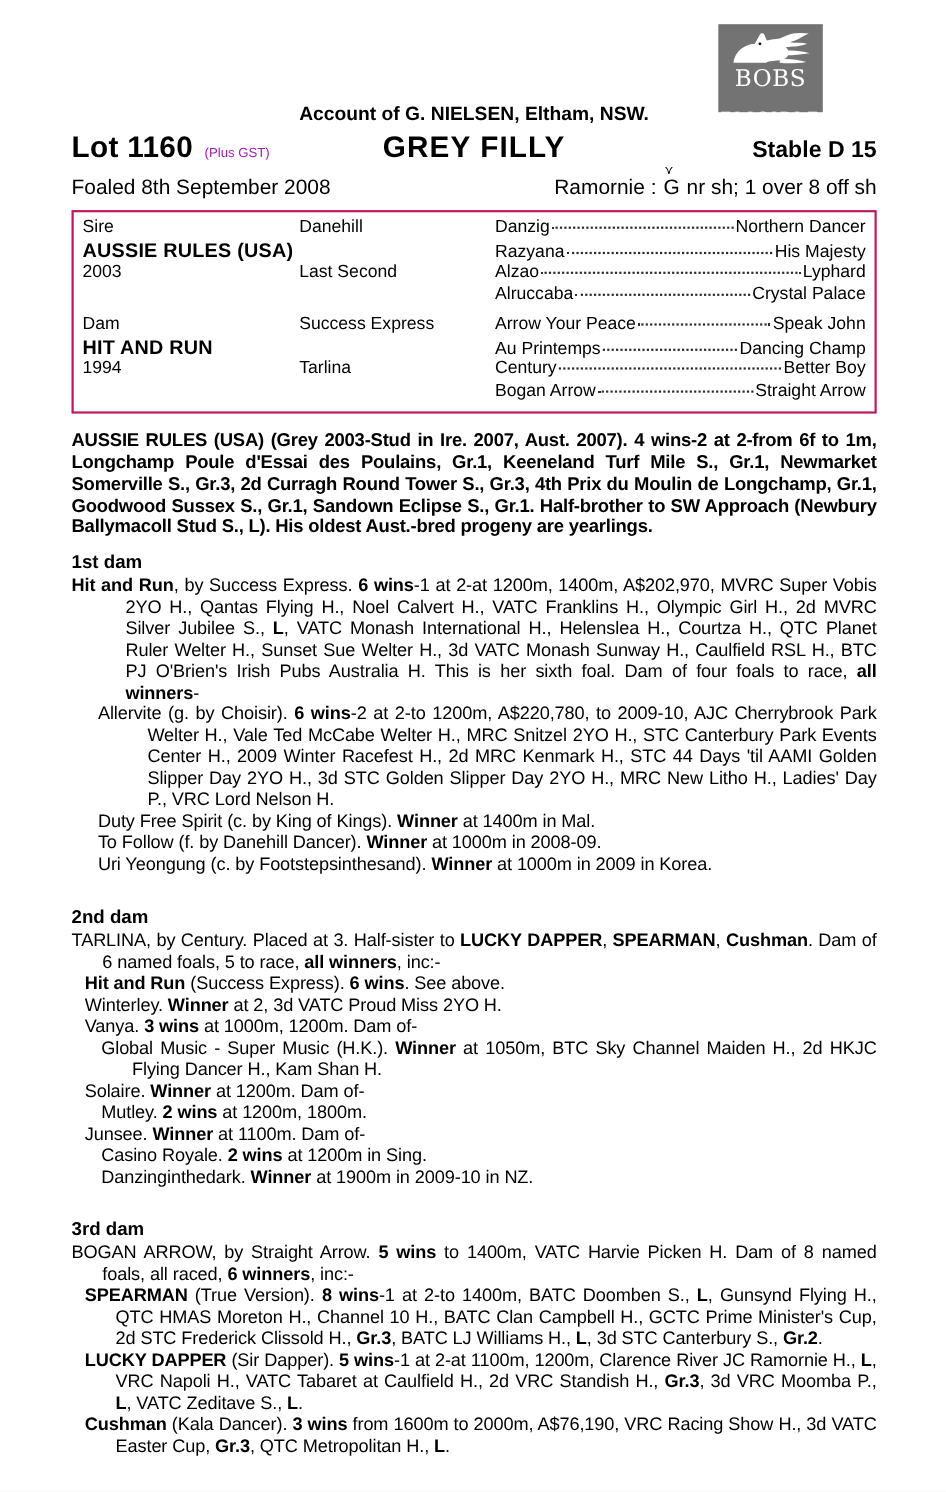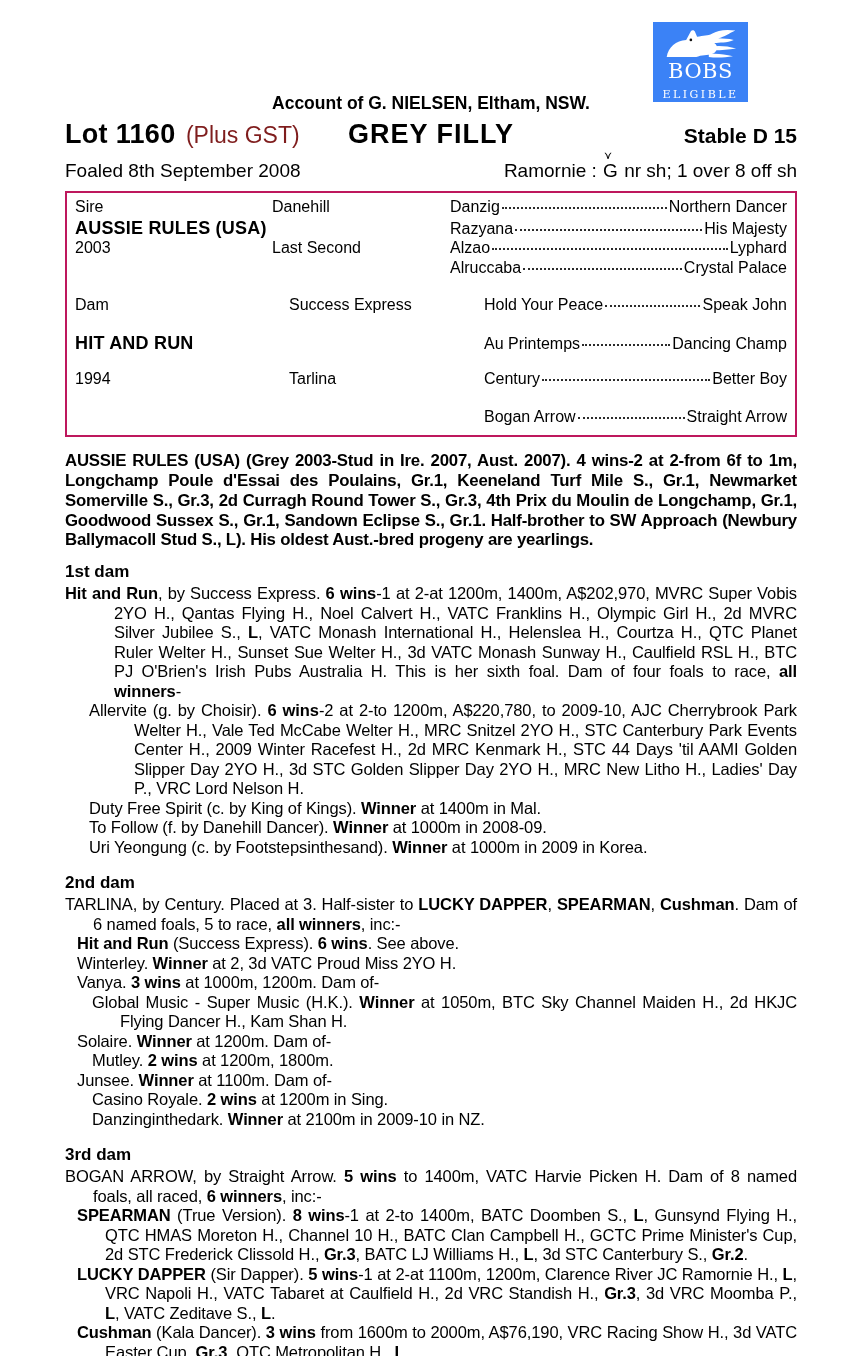--- a/index.html
+++ b/index.html
@@ -4,49 +4,49 @@
 <style>
   * { margin:0; padding:0; box-sizing:border-box; }
   body { background:#e8e8e8; font-family:"Liberation Sans", sans-serif; color:#000; }
   .page {
     position:relative; width:860px; height:1356px; margin:0 auto;
     background:#ffffff; padding:80px 63px 0 65px; overflow:hidden;
   }
   
   .bobs {
     position:absolute; top:22px; right:112px; width:95px; height:80px;
-    background:#3b82f6; color:#fff; text-align:center; padding-top:3px;
+    background:#737373; color:#fff; text-align:center; padding-top:3px;
   }
   .bobs svg { width:78px; height:36px; display:block; margin:0 auto; }
   .bobs-title { font-family:"DejaVu Serif", serif; font-size:21px; line-height:1; letter-spacing:0.5px; }
-  .bobs-sub { font-family:"DejaVu Serif", serif; font-size:11px; letter-spacing:2.5px; margin-top:6px; }
+  .bobs-sub { font-family:"DejaVu Serif", serif; font-size:14px; letter-spacing:2.5px; margin-top:18px; }
   
   .account { text-align:center; font-weight:bold; font-size:17.5px;margin-top:13px; }
   .lot-row { display:grid; grid-template-columns:1fr auto 1fr; align-items:baseline; margin-top:5px; }
   .lot-left { white-space:nowrap; }
   .lot { font-size:27px; font-weight:bold; letter-spacing:0.3px; }
-  .gst { font-size:23px; color:#7f1d1d; margin-left:6px; }
+  .gst { font-size:12px; color:#a21caf; margin-left:6px; }
   .horse-title { text-align:center; font-size:27px; font-weight:bold; letter-spacing:1px; }
   .stable { text-align:right; font-size:21px; font-weight:bold; white-space:nowrap; }
   .foal-row { display:flex; justify-content:space-between; align-items:baseline; font-size:19px; margin-top:10px; }
   .brand { position:relative; display:inline-block; margin:0 1px; }
   .brand-mark { position:absolute; top:-10px; left:1px; font-size:11px; line-height:1; }
   
   .ped-table { border:2px solid #be185d; margin-top:9px; padding:5px 8px 7px 8px; font-size:16px; }
   .pb { display:grid; grid-template-columns:197px 178px 1fr; grid-auto-rows:20.4px; align-items:baseline; }
-  .pb + .pb { margin-top:16px;gap:17px; }
+  .pb + .pb { margin-top:6px; }
   .r1{grid-row:1} .r2{grid-row:2} .r3{grid-row:3} .r4{grid-row:4}
   .c1{grid-column:1} .c2{grid-column:2} .c3{grid-column:3}
   .ped-name { font-weight:bold; font-size:18px; letter-spacing:0.2px; white-space:nowrap; }
   .gp-row { display:flex; align-items:baseline; }
   .lead { flex:1; margin:0 2px; border-bottom:2px dotted #2b2b2b; transform:translateY(-3px); min-width:10px; }
   
   .sire-summary { margin-top:14px; font-weight:bold; font-size:16.8px; line-height:19.8px; text-align:justify; letter-spacing:-0.2px; }
   .section { margin-top:12px; }
-  .section.gap { margin-top:16px; }
+  .section.gap { margin-top:28px; }
   .section-heading { font-weight:bold; font-size:17px; margin-bottom:2px; }
   .para { font-size:16.5px; line-height:19.5px; text-align:justify; letter-spacing:-0.1px; }
   .b { font-weight:bold; }
   .h0  { padding-left:49px; text-indent:-49px; }
   .h0s { padding-left:28px; text-indent:-28px; }
   .p1  { margin-left:24px; padding-left:45px; text-indent:-45px; }
   .p1s { margin-left:12px; padding-left:28px; text-indent:-28px; }
   .p2  { margin-left:27px; padding-left:28px; text-indent:-28px; }
 </style>
 </head>
@@ -113,21 +113,21 @@
           <span>Crystal Palace</span>
         </div>
     </div>
     <div class="pb">
       <div class="c1 r1">Dam</div>
       <div class="c1 r2 ped-name">HIT AND RUN</div>
       <div class="c1 r3">1994</div>
       <div class="c2 r1">Success Express</div>
       <div class="c2 r3">Tarlina</div>
       <div class="c3 r1 gp-row">
-          <span>Hold Your Peace</span>
+          <span>Arrow Your Peace</span>
           <span class="lead"></span>
           <span>Speak John</span>
         </div>
       <div class="c3 r2 gp-row">
           <span>Au Printemps</span>
           <span class="lead"></span>
           <span>Dancing Champ</span>
         </div>
       <div class="c3 r3 gp-row">
           <span>Century</span>
@@ -157,21 +157,21 @@
     <div class="section-heading">2nd dam</div>
     <div class="para h0s"><span>TARLINA, by Century. Placed at 3. Half-sister to </span><span class="b">LUCKY DAPPER</span><span>, </span><span class="b">SPEARMAN</span><span>, </span><span class="b">Cushman</span><span>. Dam of 6 named foals, 5 to race, </span><span class="b">all winners</span><span>, inc:-</span></div>
     <div class="para p1s"><span class="b">Hit and Run</span><span> (Success Express). </span><span class="b">6 wins</span><span>. See above.</span></div>
     <div class="para p1s"><span>Winterley. </span><span class="b">Winner</span><span> at 2, 3d VATC Proud Miss 2YO H.</span></div>
     <div class="para p1s"><span>Vanya. </span><span class="b">3 wins</span><span> at 1000m, 1200m. Dam of-</span></div>
     <div class="para p2"><span>Global Music - Super Music (H.K.). </span><span class="b">Winner</span><span> at 1050m, BTC Sky Channel Maiden H., 2d HKJC Flying Dancer H., Kam Shan H.</span></div>
     <div class="para p1s"><span>Solaire. </span><span class="b">Winner</span><span> at 1200m. Dam of-</span></div>
     <div class="para p2"><span>Mutley. </span><span class="b">2 wins</span><span> at 1200m, 1800m.</span></div>
     <div class="para p1s"><span>Junsee. </span><span class="b">Winner</span><span> at 1100m. Dam of-</span></div>
     <div class="para p2"><span>Casino Royale. </span><span class="b">2 wins</span><span> at 1200m in Sing.</span></div>
-    <div class="para p2"><span>Danzinginthedark. </span><span class="b">Winner</span><span> at 2100m in 2009-10 in NZ.</span></div>
+    <div class="para p2"><span>Danzinginthedark. </span><span class="b">Winner</span><span> at 1900m in 2009-10 in NZ.</span></div>
   </div>
 
   <div class="section gap">
     <div class="section-heading">3rd dam</div>
     <div class="para h0s"><span>BOGAN ARROW, by Straight Arrow. </span><span class="b">5 wins</span><span> to 1400m, VATC Harvie Picken H. Dam of 8 named foals, all raced, </span><span class="b">6 winners</span><span>, inc:-</span></div>
     <div class="para p1s"><span class="b">SPEARMAN</span><span> (True Version). </span><span class="b">8 wins</span><span>-1 at 2-to 1400m, BATC Doomben S., </span><span class="b">L</span><span>, Gunsynd Flying H., QTC HMAS Moreton H., Channel 10 H., BATC Clan Campbell H., GCTC Prime Minister's Cup, 2d STC Frederick Clissold H., </span><span class="b">Gr.3</span><span>, BATC LJ Williams H., </span><span class="b">L</span><span>, 3d STC Canterbury S., </span><span class="b">Gr.2</span><span>.</span></div>
     <div class="para p1s"><span class="b">LUCKY DAPPER</span><span> (Sir Dapper). </span><span class="b">5 wins</span><span>-1 at 2-at 1100m, 1200m, Clarence River JC Ramornie H., </span><span class="b">L</span><span>, VRC Napoli H., VATC Tabaret at Caulfield H., 2d VRC Standish H., </span><span class="b">Gr.3</span><span>, 3d VRC Moomba P., </span><span class="b">L</span><span>, VATC Zeditave S., </span><span class="b">L</span><span>.</span></div>
     <div class="para p1s"><span class="b">Cushman</span><span> (Kala Dancer). </span><span class="b">3 wins</span><span> from 1600m to 2000m, A$76,190, VRC Racing Show H., 3d VATC Easter Cup, </span><span class="b">Gr.3</span><span>, QTC Metropolitan H., </span><span class="b">L</span><span>.</span></div>
   </div>
 

